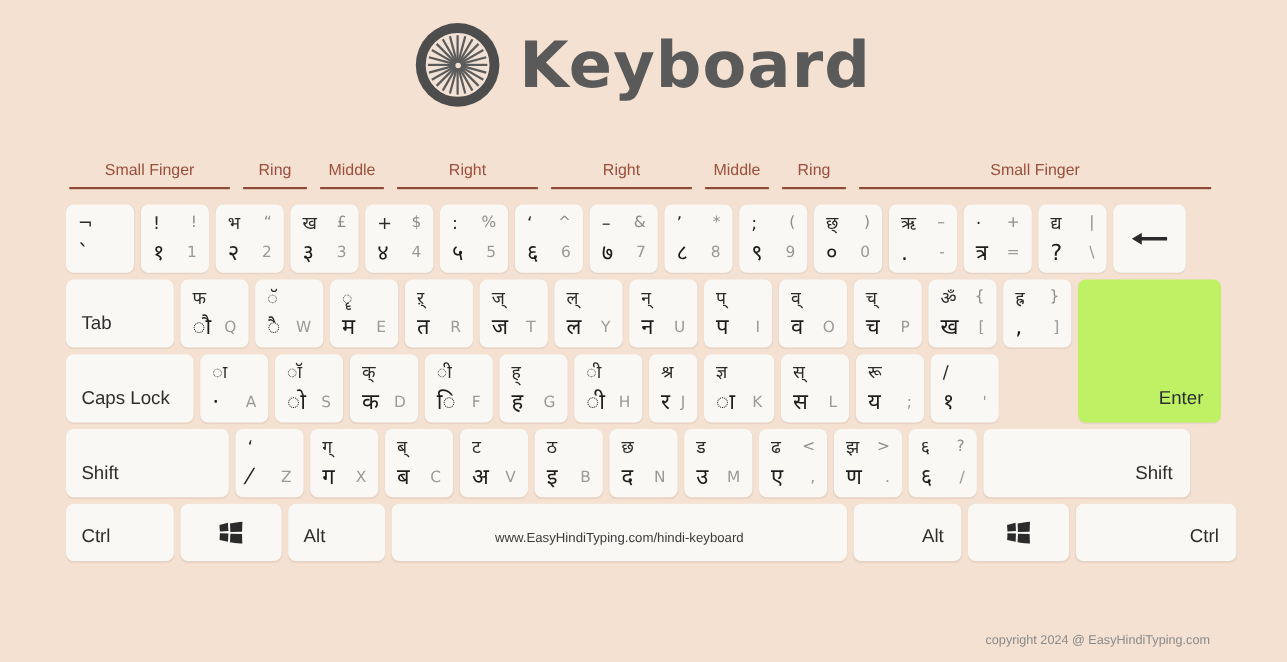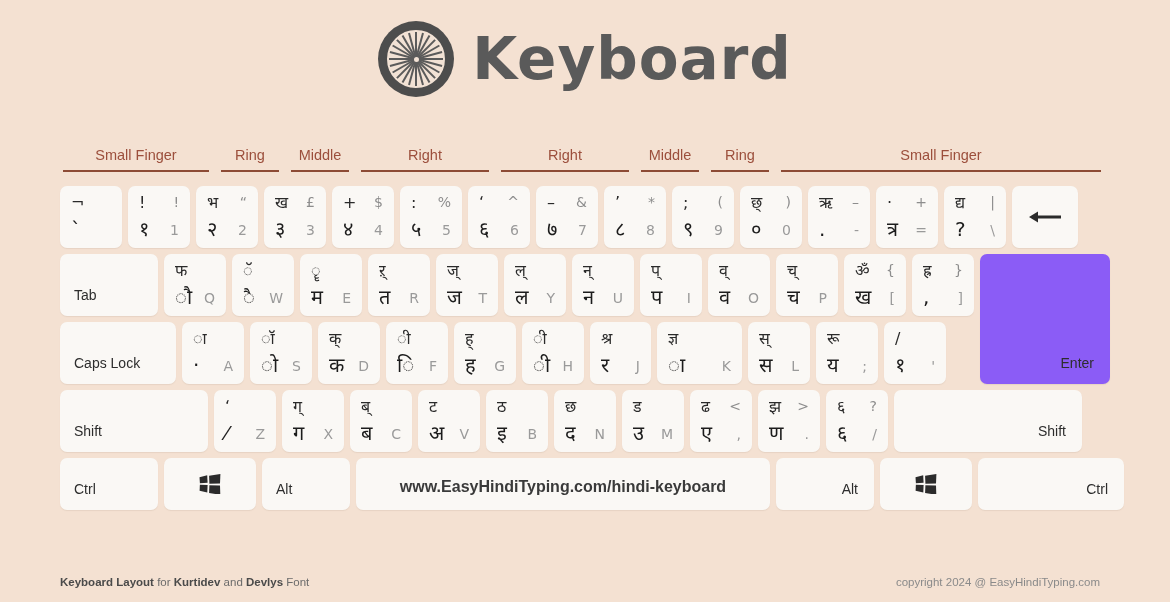--- a/index.html
+++ b/index.html
@@ -134,21 +134,21 @@
     line-height: 1;
   }
   .tl { left: 11px; top: 9px;  font-size: 16px; color: #2a2a2a; }
   .tr { right: 11px; top: 9px; font-size: 14px; color: #8d8d8d; }
   .bl { left: 11px; bottom: 9px;  font-size: 20px; color: #1c1c1c; }
   .br { right: 11px; bottom: 11px; font-size: 14px; color: #9a9a9a; }
 
   
   .modlabel {
     position: absolute;
-    font-size: 14px;
+    font-size: 17px;
     color: #2d2d2d;
     line-height: 1;
   }
   .modlabel.left  { left: 14px;  bottom: 14px; }
   .modlabel.right { right: 16px; bottom: 14px; }
 
   .winicon {
     position: absolute;
     left: 50%;
     bottom: 16px;
@@ -162,30 +162,29 @@
     top: 50%;
     transform: translate(-50%, -50%);
     width: 34px;
     height: 14px;
   }
   .spacebar-url {
     position: absolute;
     left: 50%;
     transform: translateX(-50%);
     bottom: 14px;
-    font-size: 16px;
+    font-size: 12px;
     color: #3a3a3a;
     white-space: nowrap;
-    font-weight: bold;
   }
 
   
   .enter-key {
     position: absolute;
-    background: #8b5cf6;
+    background: #bef264;
     border-radius: 7px;
     box-shadow: 0 1px 1px rgba(120, 90, 70, 0.10);
   }
 
   
   .footer {
     position: absolute;
     left: 0;
     top: 572px;
     width: 1170px;
@@ -462,26 +461,26 @@
       <div class="key r3" style="width: 62px;">
         <span class="cell tl">ह्</span>
         <span class="cell bl">ह</span>
         <span class="cell br">G</span>
       </div>
       <div class="key r3" style="width: 62px;">
         <span class="cell tl">ी</span>
         <span class="cell bl">ी</span>
         <span class="cell br">H</span>
       </div>
-      <div class="key r3" style="width: 61px;">
+      <div class="key r3" style="width: 44px;">
         <span class="cell tl">श्र</span>
         <span class="cell bl">र</span>
         <span class="cell br">J</span>
       </div>
-      <div class="key r3" style="width: 85px;">
+      <div class="key r3" style="width: 64px;">
         <span class="cell tl">ज्ञ</span>
         <span class="cell bl">ा</span>
         <span class="cell br">K</span>
       </div>
       <div class="key r3" style="width: 62px;">
         <span class="cell tl">स्</span>
         <span class="cell bl">स</span>
         <span class="cell br">L</span>
       </div>
       <div class="key r3" style="width: 62px;">
@@ -589,17 +588,14 @@
         <span class="modlabel right">Ctrl</span>
       </div>
     </div>
 
   <div class="enter-key" id="enter-key" style="left: 920px; top: 68px; width: 130px; height: 130px;">
     <span class="modlabel right">Enter</span>
   </div>
 </div>
 
 <div class="footer">
-  <div class="footer-left">
-    <b>Keyboard Layout</b><span> for </span><b>Kurtidev</b><span> and </span><b>Devlys</b><span> Font</span>
-  </div>
   <div class="footer-right">copyright 2024 @ EasyHindiTyping.com</div>
 </div>
 
 </body></html>

